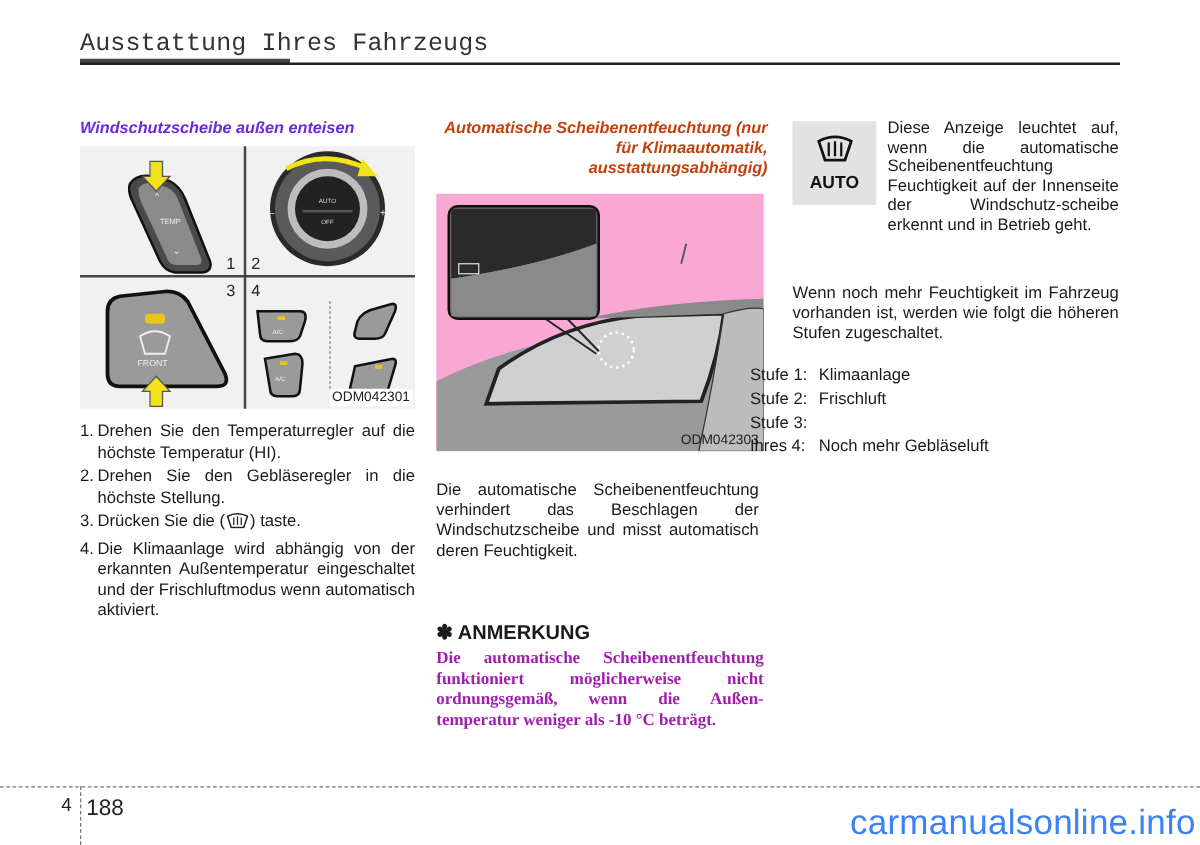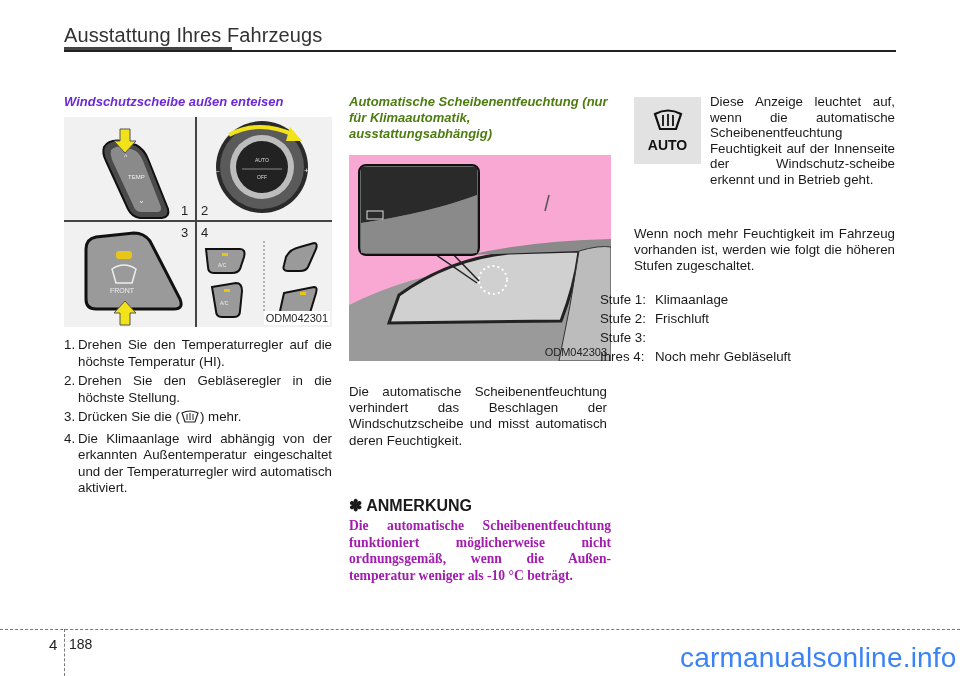--- a/index.html
+++ b/index.html
@@ -1,57 +1,57 @@
 <!DOCTYPE html>
 <html><head>
 <meta charset="utf-8">
 <style>
   html, body { margin: 0; padding: 0; }
   body { width: 960px; height: 676px; position: relative; background: #ffffff; overflow: hidden; font-family: "Liberation Sans", sans-serif; color: #1a1a1a; }
   .abs { position: absolute; }
 
   
-  .page-header { left: 64px; top: 24px; font-family: Liberation Sans, sans-serif; font-size: 20px; color: #333; letter-spacing: 0.1px; }
+  .page-header { left: 64px; top: 24px; font-family: Liberation Mono, monospace; font-size: 20px; color: #333; letter-spacing: 0.1px; }
   .header-bar-thick { left: 64px; top: 47px; width: 168px; height: 4px; background: #444; }
   .header-bar-thin { left: 64px; top: 50px; width: 832px; height: 2px; background: #222; }
 
   
   .col1-title { left: 64px; top: 94px; font-size: 13px; font-weight: bold; font-style: italic; color: #6d28d9; }
   .fig1 { left: 64px; top: 117px; width: 268px; height: 210px; background: #f1f1f1; }
   .fig1 .vline { position: absolute; left: 131px; top: 0; width: 2px; height: 210px; background: #444; }
   .fig1 .hline { position: absolute; left: 0; top: 103px; width: 268px; height: 2px; background: #444; }
   .fig1 .qnum { position: absolute; font-size: 13px; color: #222; }
   .fig-code { font-size: 11px; color: #222; background: #fff; padding: 1px 2px; }
 
   .steps { left: 64px; top: 337px; width: 268px; font-size: 13.3px; line-height: 16.5px; }
   .steps .step { position: relative; padding-left: 14px; margin-bottom: 3px; text-align: justify; }
   .steps .num { position: absolute; left: 0; top: 0; }
 
   
-  .col2-title { left: 349px; top: 94px; width: 265px; font-size: 13px; font-weight: bold; font-style: italic; line-height: 16px; color: #4d7c0f; }
+  .col2-title { left: 349px; top: 94px; width: 265px; font-size: 13px; font-weight: bold; font-style: italic; line-height: 16px; color: #c2410c; text-align: right; }
   .fig2 { left: 349px; top: 155px; width: 262px; height: 206px; background: #f9a8d4; overflow: hidden; }
   .body2 { left: 349px; top: 384px; width: 262px; font-size: 13.3px; line-height: 16.2px; }
   .body2 p { margin: 0 4px 4px 0; text-align: justify; }
   .note-title { left: 349px; top: 496px; font-size: 16px; font-weight: bold; color: #1a1a1a; }
   .note-body { left: 349px; top: 518px; width: 262px; font-family: "Liberation Serif", serif; font-weight: bold; font-size: 13.6px; line-height: 16.6px; text-align: justify; color: #a21caf; }
 
   
   .auto-icon { left: 634px; top: 97px; width: 67px; height: 67px; background: #e2e2e2; display: flex; flex-direction: column; align-items: center; justify-content: center; }
   .auto-icon .lbl { font-size: 14px; font-weight: bold; color: #111; margin-top: 2px; }
   .col3-indicator-text { left: 710px; top: 94px; width: 185px; font-size: 13.3px; line-height: 15.6px; text-align: justify; }
   .col3-para { left: 634px; top: 226px; width: 261px; font-size: 13.3px; line-height: 16px; text-align: justify; }
   .stages { left: 600px; top: 292px; width: 261px; font-size: 13.3px; line-height: 16px; }
   .stage { display: flex; margin-bottom: 3px; }
   .stage .k { width: 55px; flex: none; }
 
   
   .footer-dash { left: 0; top: 629px; width: 960px; height: 0; border-top: 1px dashed #777; }
   .footer-vdash { left: 64px; top: 629px; width: 0; height: 47px; border-left: 1px dashed #777; }
   .footer-chapter { left: 49px; top: 636px; font-size: 15px; color: #222; }
-  .footer-page { left: 69px; top: 636px; font-size: 14px; color: #222; }
+  .footer-page { left: 69px; top: 636px; font-size: 18px; color: #222; }
   .watermark { left: 680px; top: 642px; font-size: 28px; color: #3b82f6; letter-spacing: 0.2px; }
 </style>
 </head>
 <body>
 
 <div class="abs page-header">Ausstattung Ihres Fahrzeugs</div>
 <div class="abs header-bar-thick"></div>
 <div class="abs header-bar-thin"></div>
 
 <div class="abs col1-title">Windschutzscheibe außen enteisen</div>
@@ -122,25 +122,25 @@
     <span class="num">2.</span>
     <span>Drehen Sie den Gebläseregler in die höchste Stellung.</span>
   </div>
   <div class="step">
     <span class="num">3.</span>
     <span>Drücken Sie die (</span><span style="display:inline-block;vertical-align:-2px;margin:0 1px"><svg width="18" height="13" viewBox="0 0 18 13">
           <path d="M1 3 Q9 -1 17 3 L14 12 L4 12 Z" fill="none" stroke="#222" stroke-width="1.2"></path>
           <line x1="6" y1="4" x2="6" y2="10" stroke="#222" stroke-width="1"></line>
           <line x1="9" y1="3" x2="9" y2="10" stroke="#222" stroke-width="1"></line>
           <line x1="12" y1="4" x2="12" y2="10" stroke="#222" stroke-width="1"></line>
-        </svg></span><span>) mehr.</span>
+        </svg></span><span>) taste.</span>
   </div>
   <div class="step">
     <span class="num">4.</span>
-    <span>Die Klimaanlage wird abhängig von der erkannten Außentemperatur eingeschaltet und der Temperaturregler wird automatisch aktiviert.</span>
+    <span>Die Klimaanlage wird abhängig von der erkannten Außentemperatur eingeschaltet und der Frischluftmodus wenn automatisch aktiviert.</span>
   </div>
 </div>
 
 <div class="abs col2-title">Automatische Scheibenentfeuchtung (nur für Klimaautomatik, ausstattungsabhängig)</div>
 
 <div class="abs fig2">
   <svg width="262" height="206" viewBox="0 0 262 206" style="position:absolute;left:0;top:0">
 
     <path d="M0 206 L0 150 Q60 120 130 112 L200 104 Q230 100 262 106 L262 206 Z" fill="#9a9a9a"></path>
 

